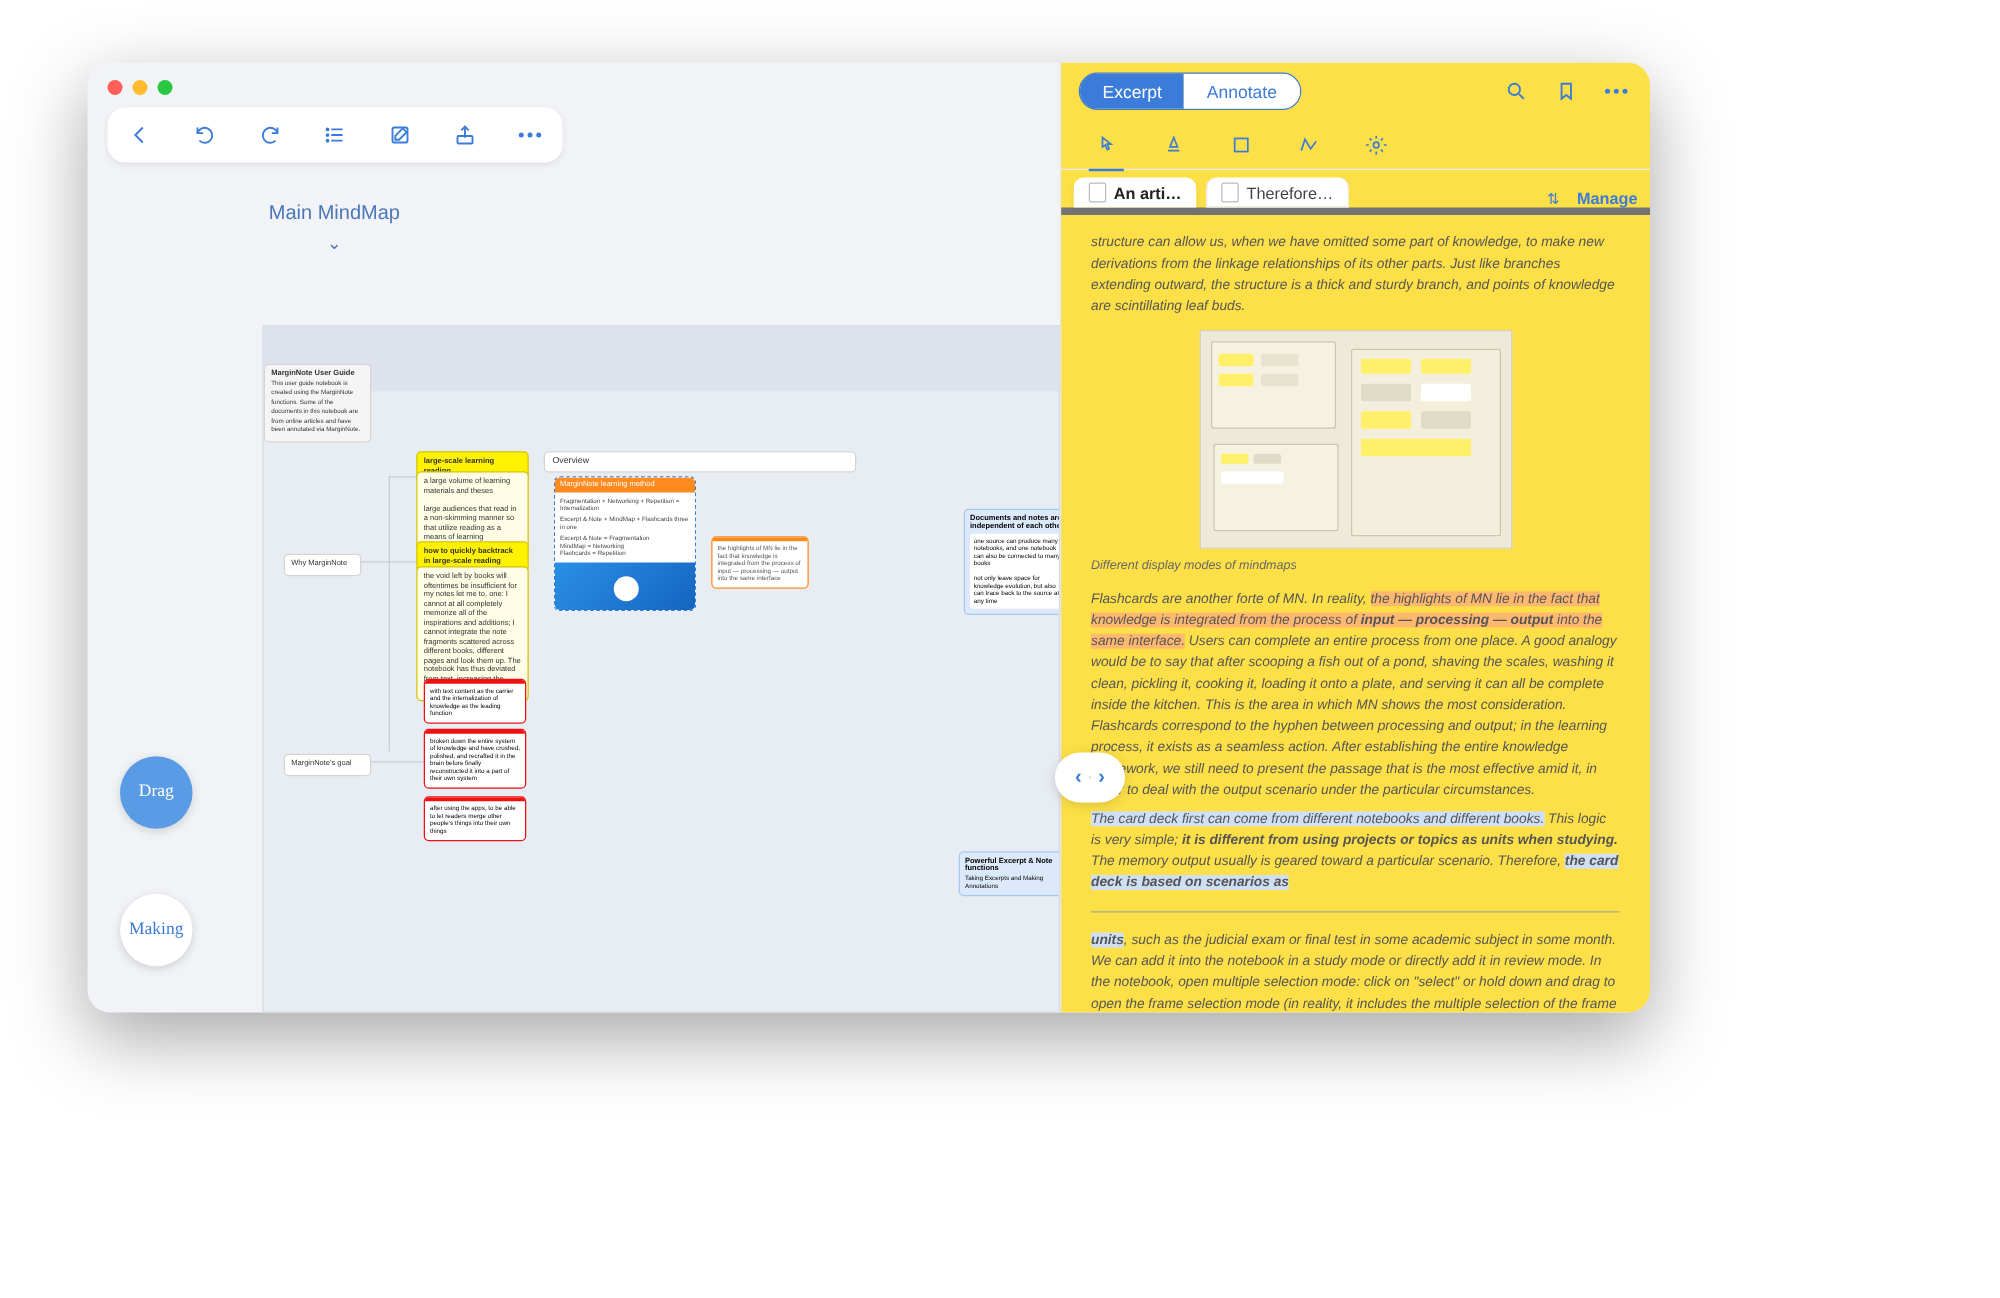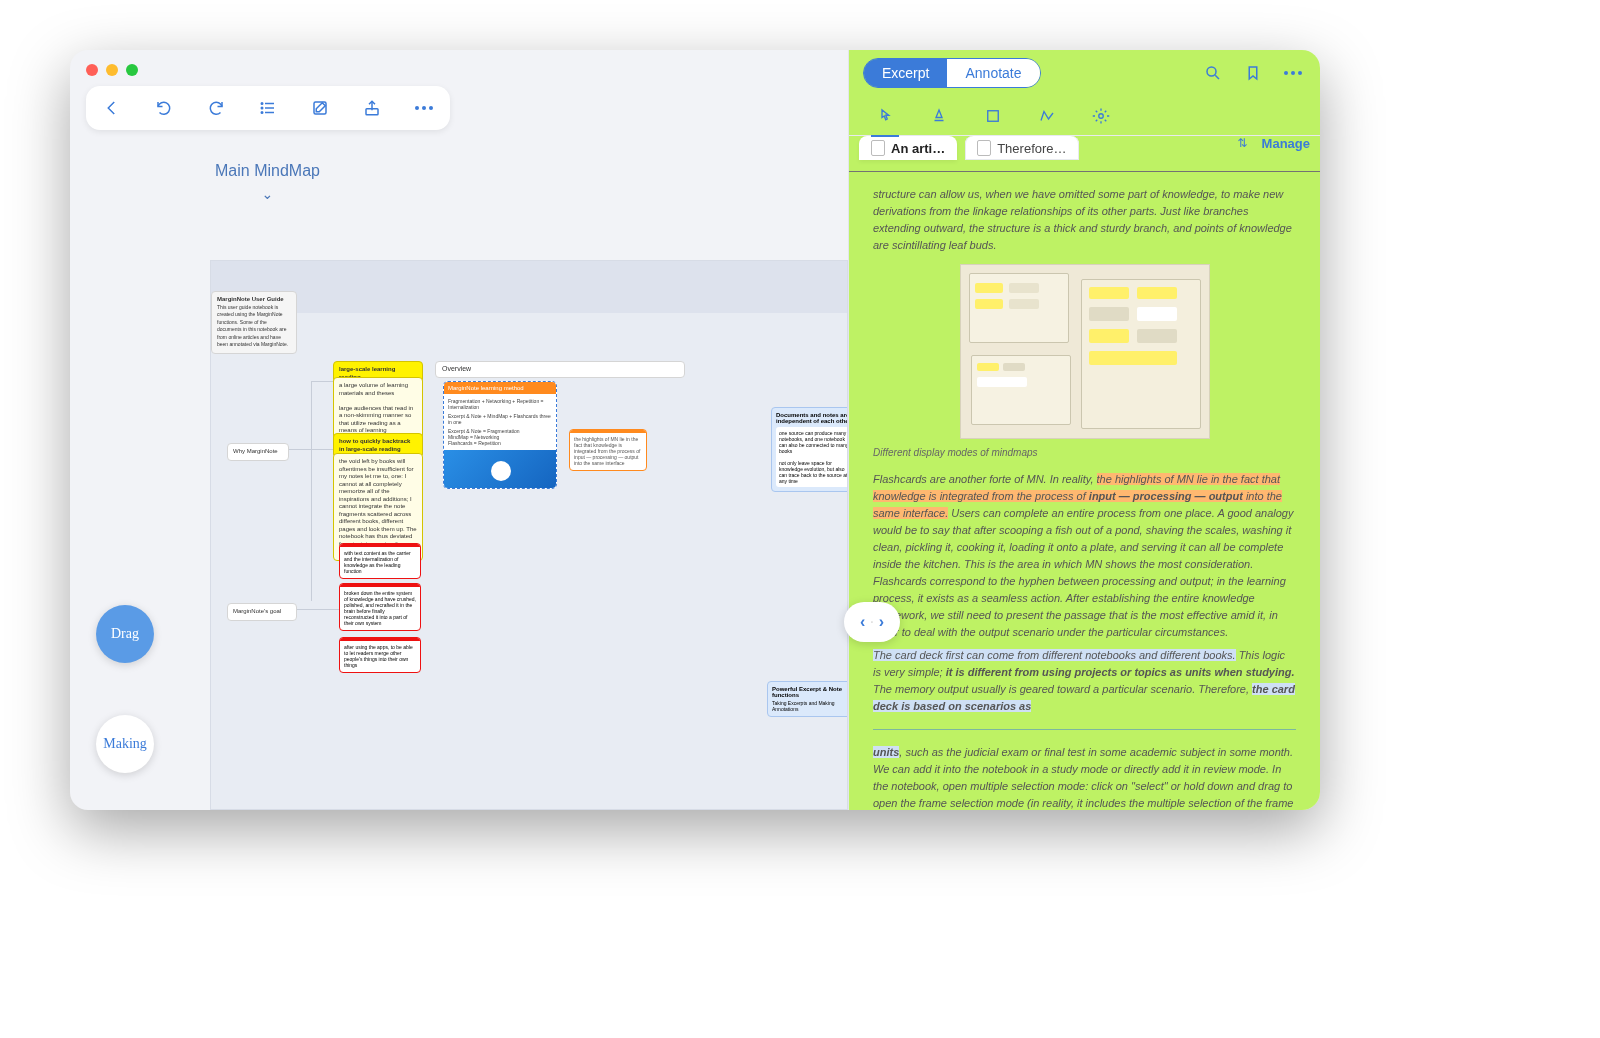--- a/index.html
+++ b/index.html
@@ -62,21 +62,21 @@
   }
   .callout .bar { height:3px; background:#ff8a1e; margin:-4px -4px 3px -4px; border-radius:4px 4px 0 0; }
   .redcard { position:absolute; width:82px; background:#fff; border:1px solid #e11; border-radius:4px; font-size:5px; padding:4px; }
   .redcard .bar { height:3px; background:#e11; margin:-4px -4px 3px -4px; border-radius:4px 4px 0 0; }
   .bluecard { position:absolute; background:#dbe9fb; border:1px solid #a9c6ef; border-radius:4px; font-size:6px; padding:4px; }
   .shade { position:absolute; background:rgba(200,210,225,0.35); }
   .line { position:absolute; background:#c7cdd8; }
   
   .rightpanel {
     position:absolute; right:0; top:0; width:472px; bottom:0;
-    background:#bef264; border-left:1px solid #e3e6ec;
+    background:#fde047; border-left:1px solid #e3e6ec;
     display:flex; flex-direction:column;
   }
   .rp-top {
     height:46px; display:flex; align-items:center; padding:0 14px; gap:14px;
   }
   .seg {
     display:flex; border:1px solid #3b7bd9; border-radius:18px; overflow:hidden; height:30px;
   }
   .seg .sbtn { padding:0 18px; display:flex; align-items:center; font-size:14px; cursor:pointer; }
   .seg .active { background:#3b7bd9; color:#fff; }
@@ -87,22 +87,22 @@
   .dots { display:flex; gap:3px; }
   .dots span{width:4px;height:4px;border-radius:50%;background:#3b7bd9;}
   .rp-tools {
     height:40px; display:flex; align-items:center; gap:30px; padding:0 24px;
     border-bottom:1px solid #e8eaef;
   }
   .rp-tools .tool { color:#3b7bd9; cursor:pointer; display:flex; align-items:center; justify-content:center; width:24px; height:24px; position:relative; }
   .rp-tools .tool.active::after { content:""; position:absolute; bottom:-9px; left:-2px; right:-2px; height:2px; background:#3b7bd9; }
   .rp-tools svg { width:18px; height:18px; stroke:currentColor; fill:none; stroke-width:1.8; }
   .rp-tabs {
-    height:36px; display:flex; align-items:flex-start; padding:0 10px; gap:8px;
-    border-bottom:1px solid #737373; font-size:13px;
+    height:36px; display:flex; align-items:flex-end; padding:0 10px; gap:8px;
+    border-bottom:6px solid #737373; font-size:13px;
   }
   .filetab {
     display:flex; align-items:center; gap:6px; padding:4px 12px; border-radius:8px 8px 0 0;
     background:#fff; color:#444; box-shadow:0 -1px 0 #e8eaef inset, 1px 0 0 #e8eaef inset, -1px 0 0 #e8eaef inset;
     max-width:140px; overflow:hidden; white-space:nowrap;
   }
   .filetab.active { font-weight:600; color:#222; background:#fff; box-shadow:0 2px 4px rgba(0,0,0,0.06); }
   .filetab .ico { width:14px; height:16px; background:#fff; border:1px solid #bbb; border-radius:2px; flex:none; }
   .rp-tabs .sp{flex:1}
   .sorter { color:#3b7bd9; cursor:pointer; font-size:12px; margin-right:6px; }

